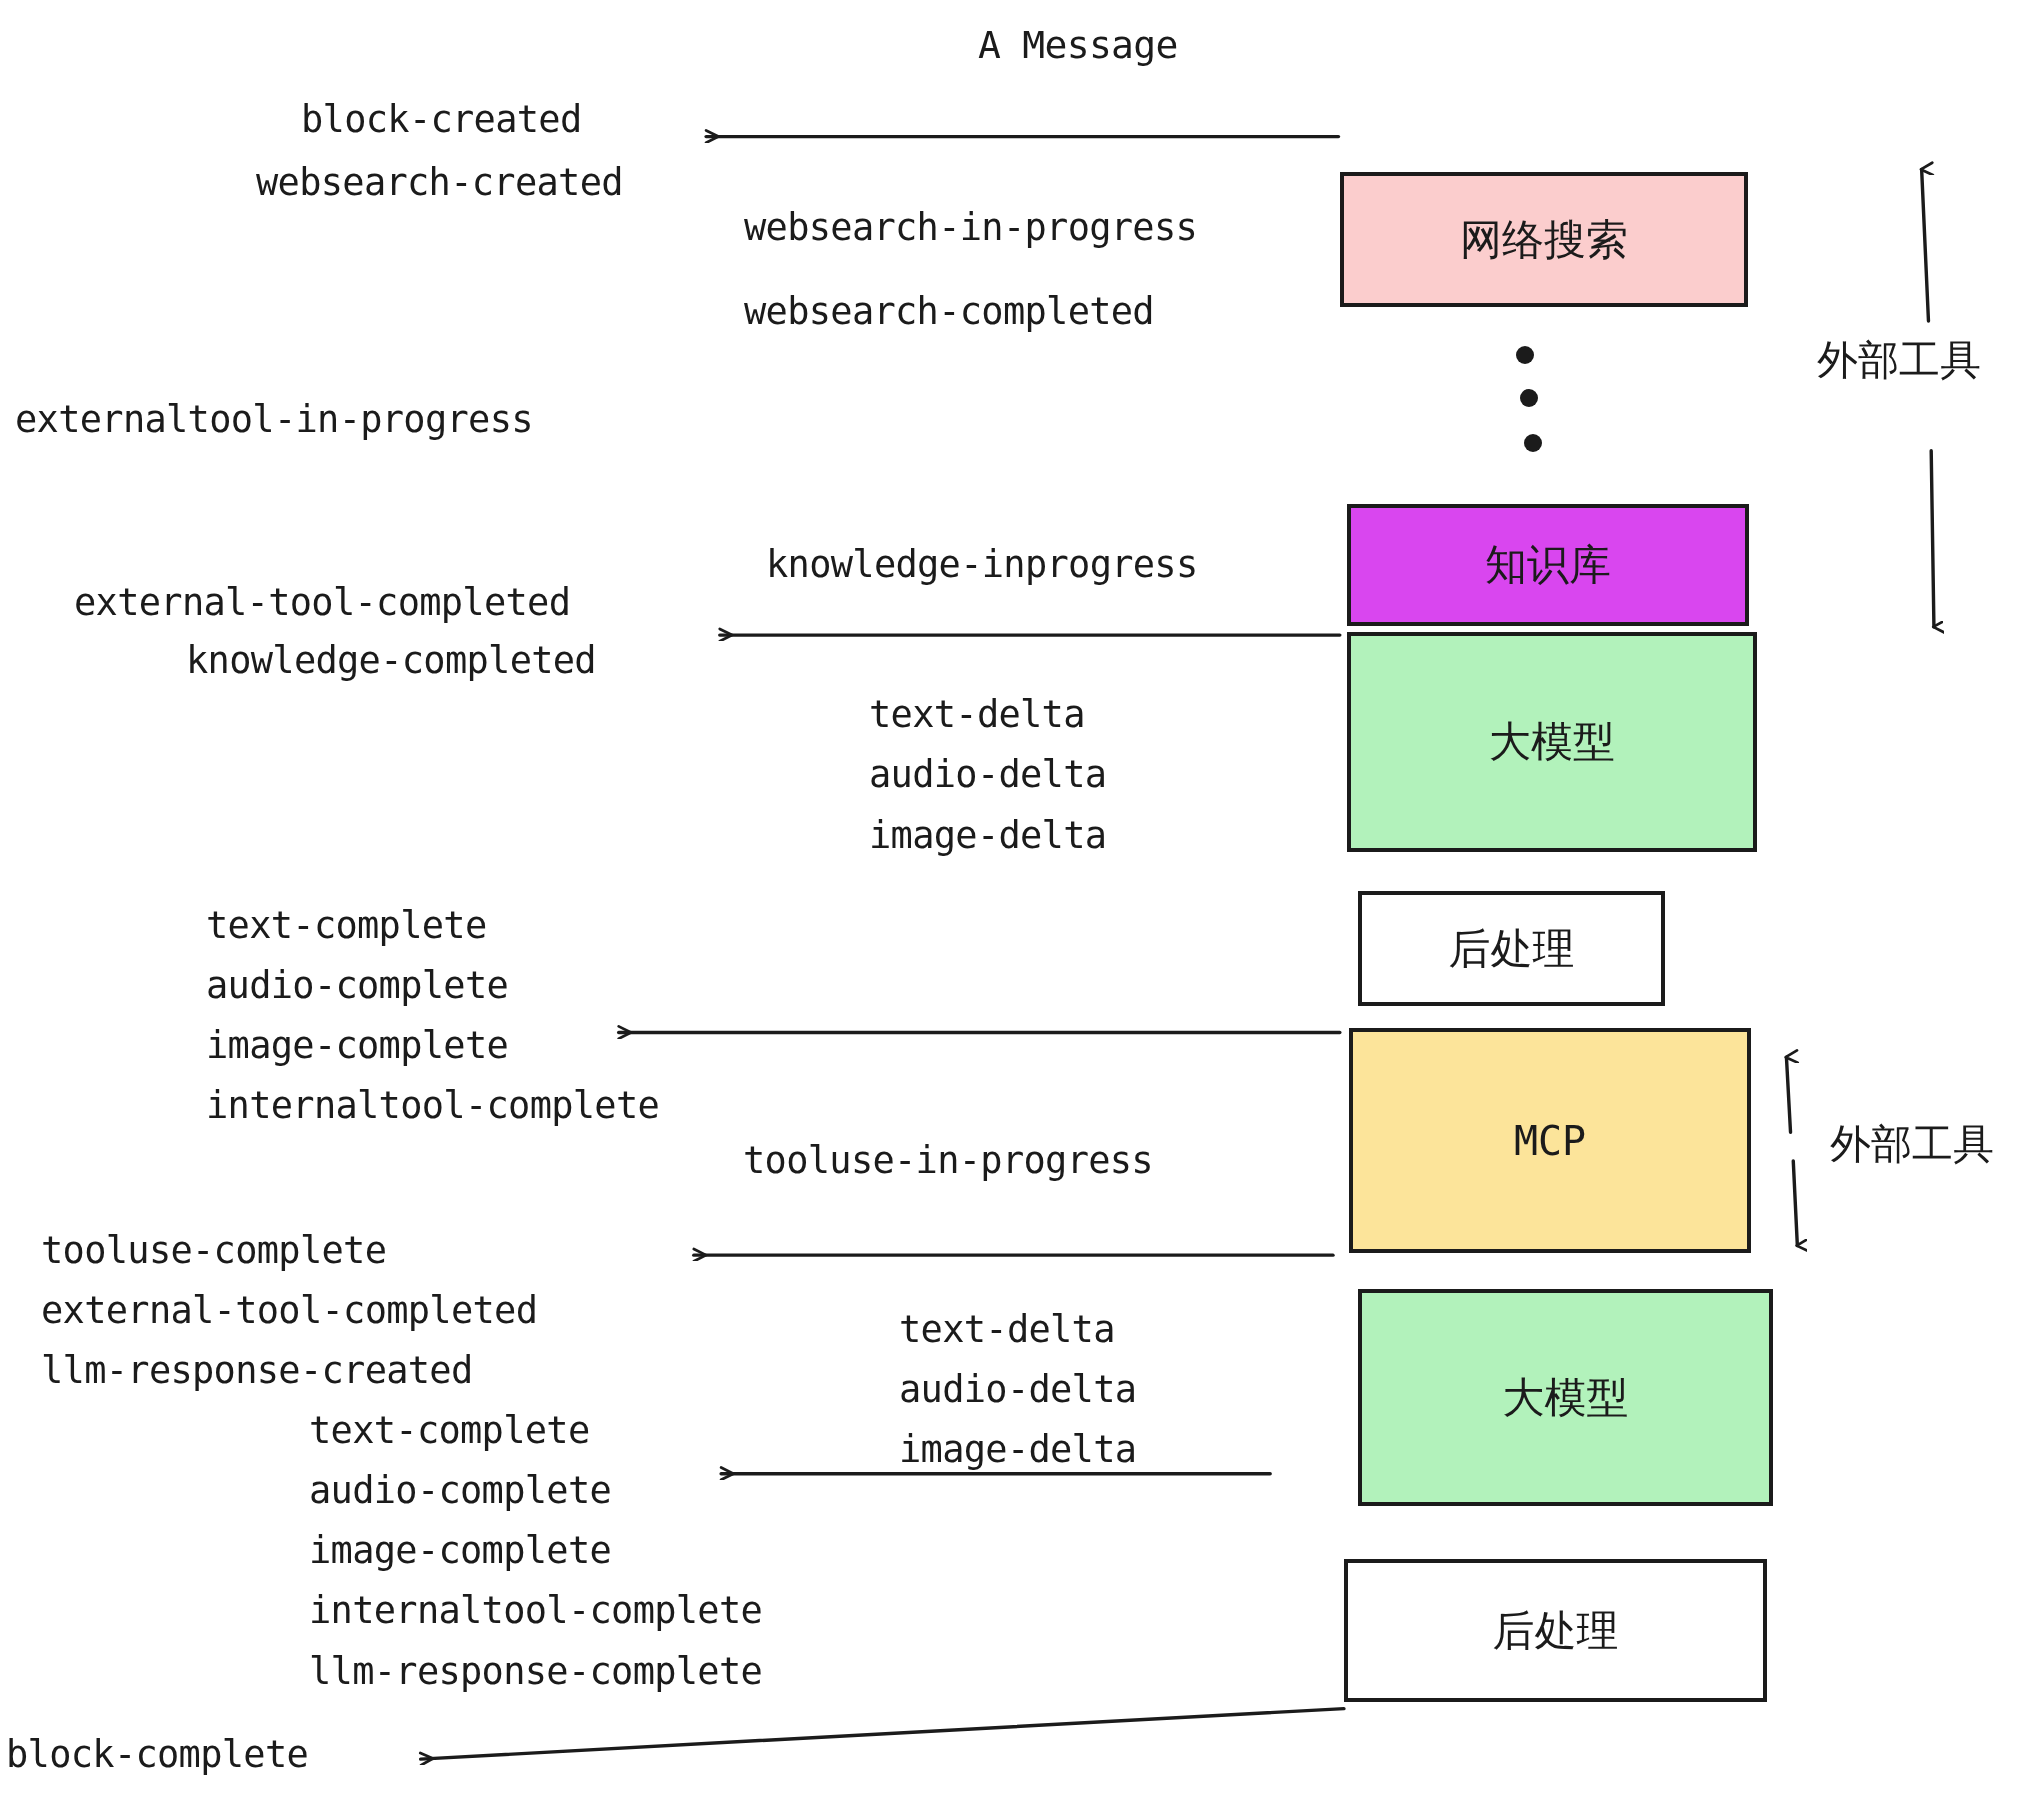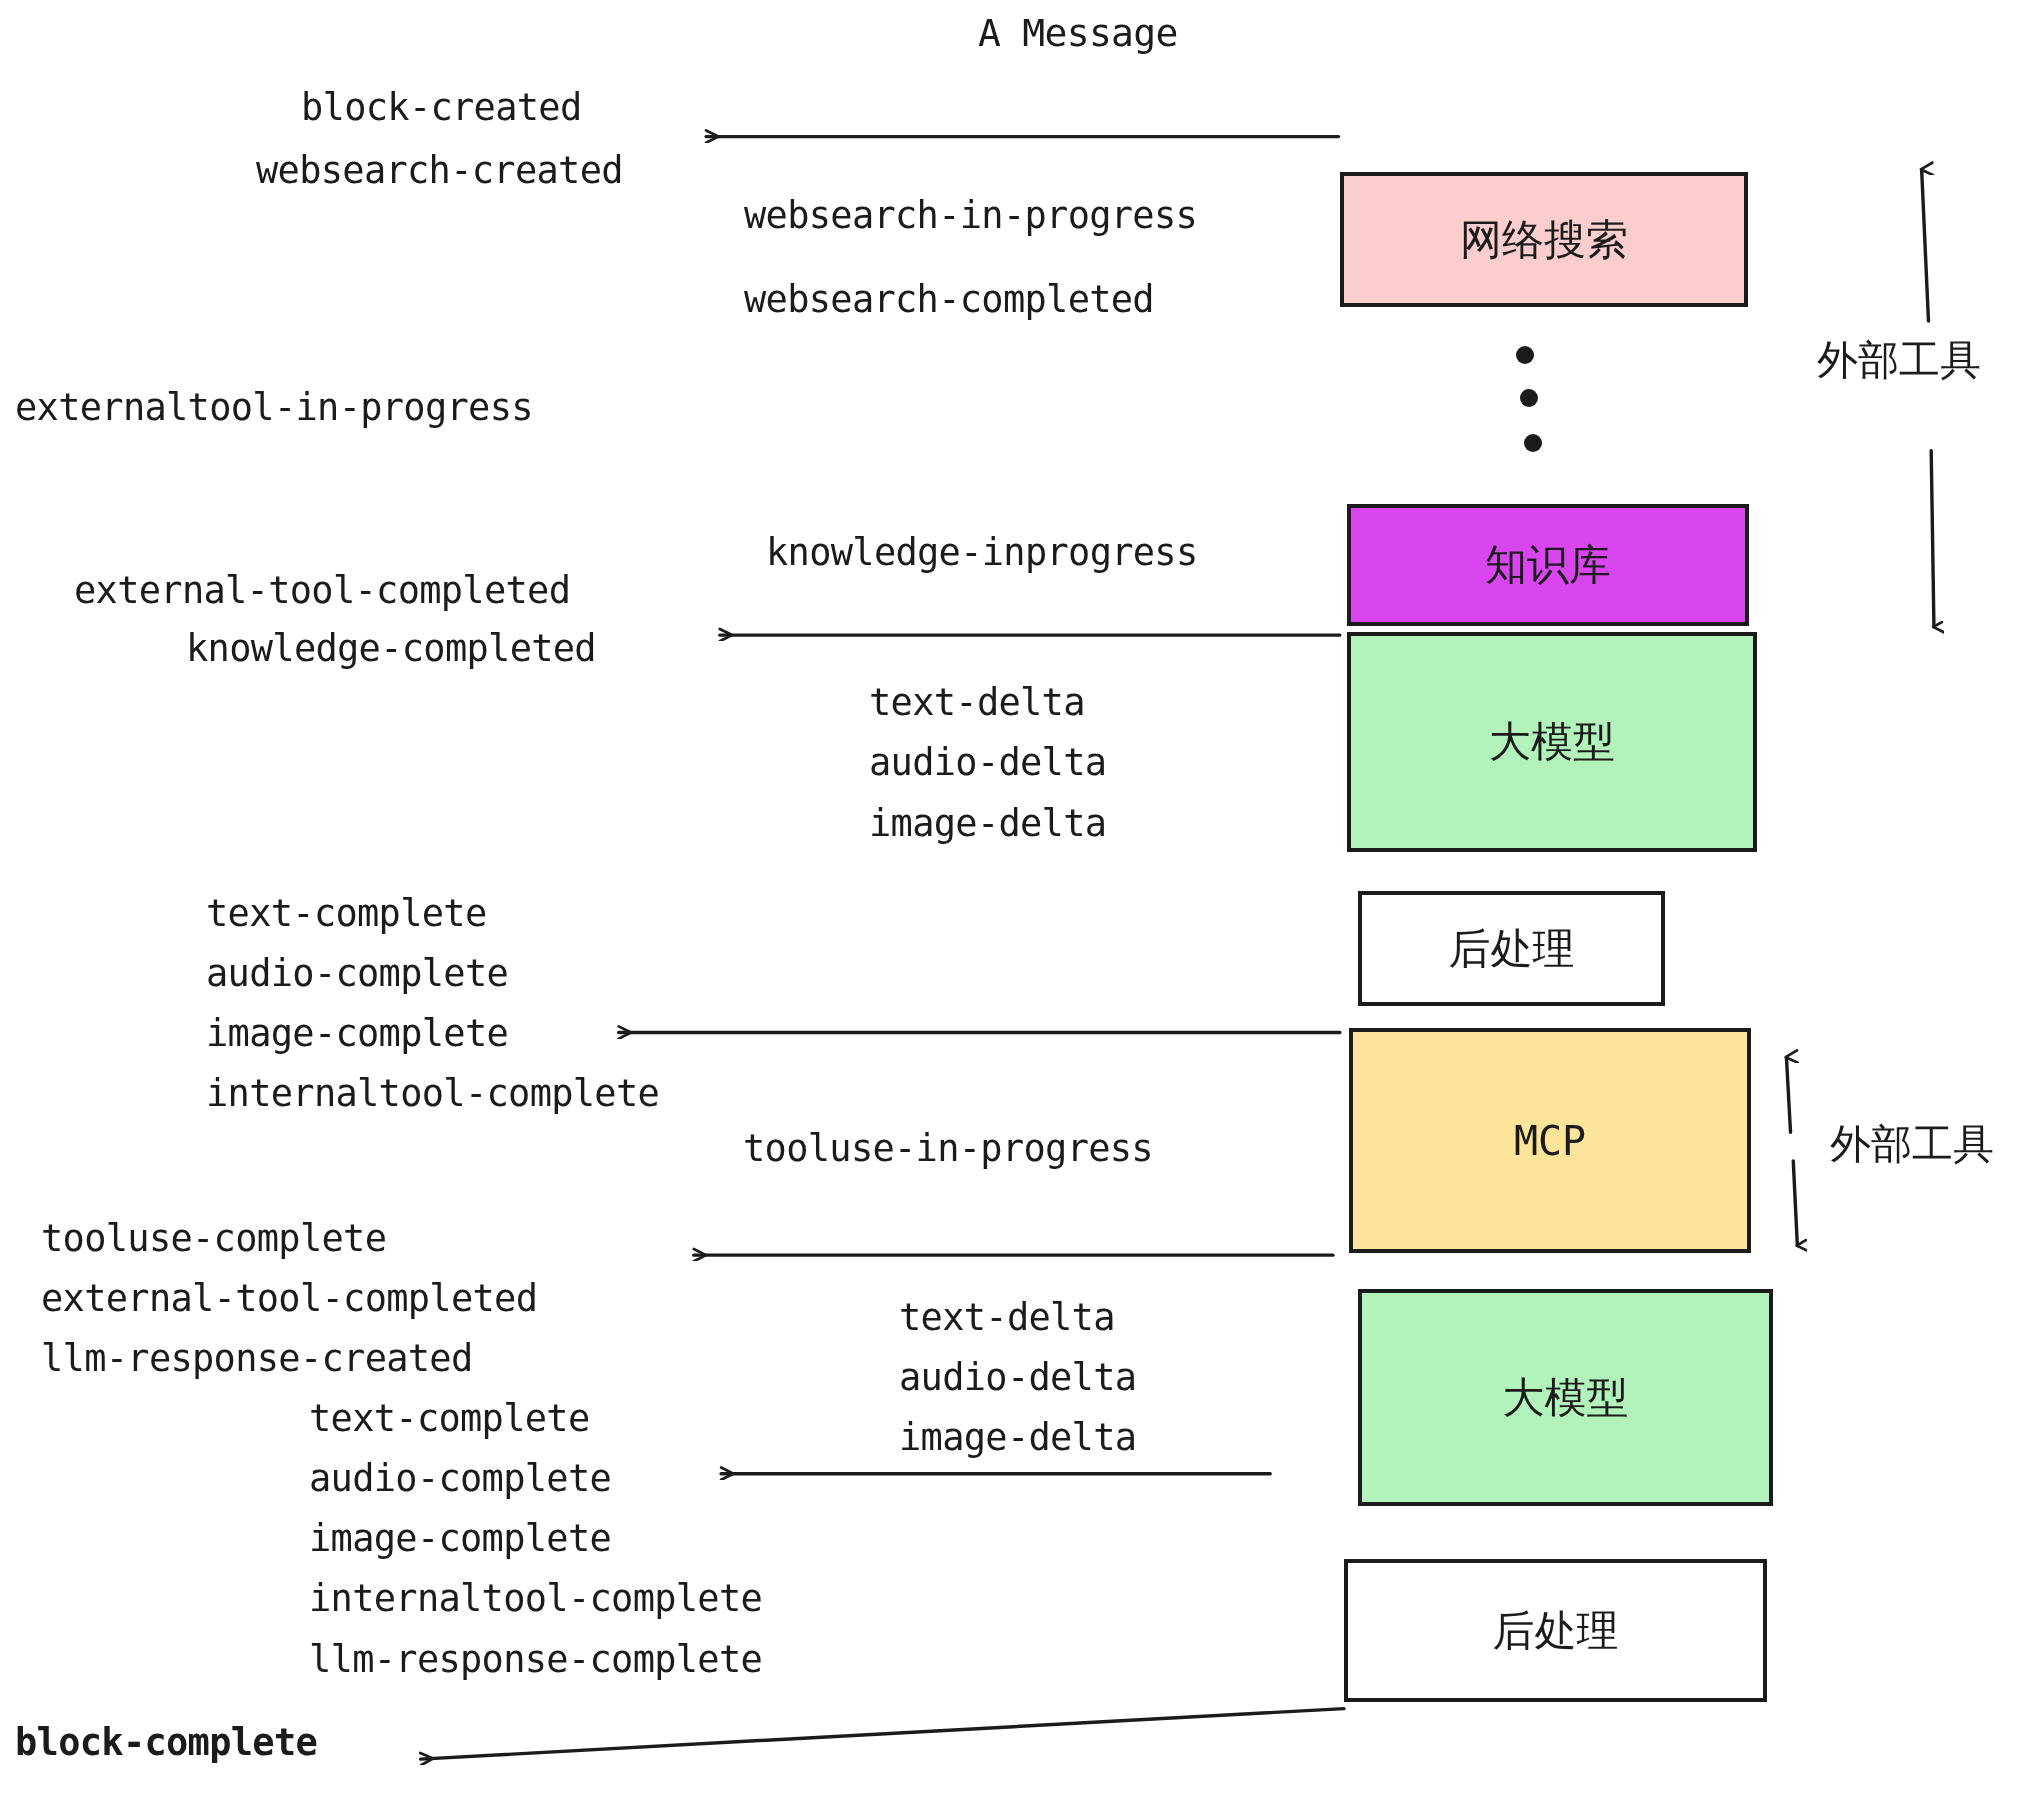--- a/index.html
+++ b/index.html
@@ -25,20 +25,21 @@
     height: 1796px;
     pointer-events: none;
   }
   .hand {
     position: absolute;
     font-family: "DejaVu Sans Mono", "Liberation Mono", monospace;
     color: #1b1b1b;
     white-space: pre;
     letter-spacing: -0.7px;
     line-height: 1;
+    margin-top: 12px;
   }
   .evt {
     font-size: 37px;
   }
   .title {
     font-size: 38px;
   }
   .box {
     position: absolute;
     box-sizing: border-box;
@@ -132,21 +133,21 @@
   <div class="hand evt" style="left:41px; top:1280px;">external-tool-completed</div>
   <div class="hand evt" style="left:41px; top:1340px;">llm-response-created</div>
   <div class="hand evt" style="left:899px; top:1299px;">text-delta</div>
   <div class="hand evt" style="left:899px; top:1359px;">audio-delta</div>
   <div class="hand evt" style="left:899px; top:1419px;">image-delta</div>
   <div class="hand evt" style="left:309px; top:1400px;">text-complete</div>
   <div class="hand evt" style="left:309px; top:1460px;">audio-complete</div>
   <div class="hand evt" style="left:309px; top:1520px;">image-complete</div>
   <div class="hand evt" style="left:309px; top:1580px;">internaltool-complete</div>
   <div class="hand evt" style="left:309px; top:1641px;">llm-response-complete</div>
-  <div class="hand evt" style="left:15px; top:1724px;font-weight:bold;">block-complete</div>
+  <div class="hand evt" style="left:6px; top:1724px;">block-complete</div>
 
   <div class="box" style="left:1340px; top:172px; width:408px; height:135px; background:#fbcdcd;">
     <span class="box-label">网络搜索</span>
   </div>
 
   <div class="box" style="left:1347px; top:504px; width:402px; height:122px; background:#d946ef;">
     <span class="box-label">知识库</span>
   </div>
 
   <div class="box" style="left:1347px; top:632px; width:410px; height:220px; background:#b2f2bb;">

